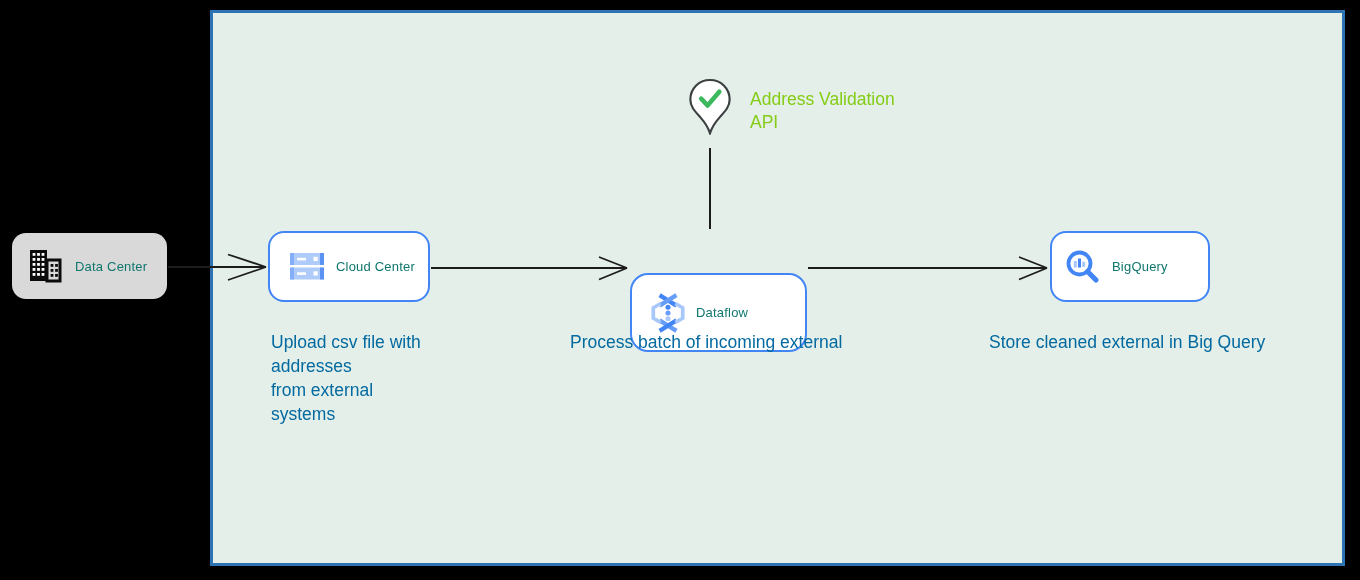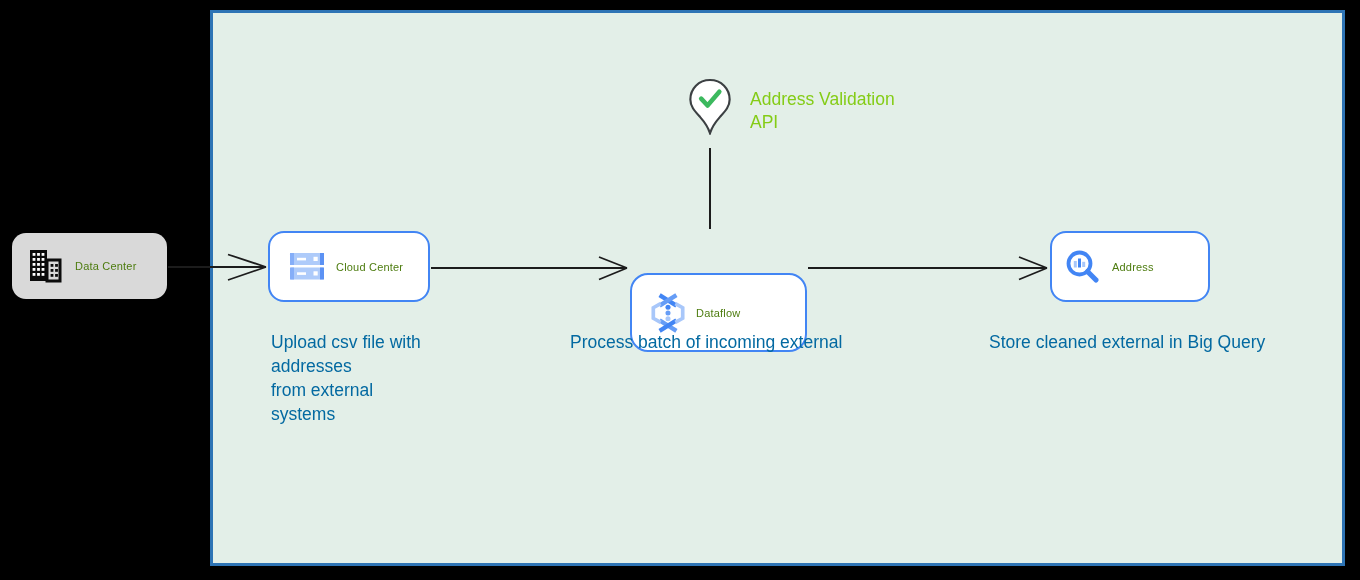--- a/index.html
+++ b/index.html
@@ -29,22 +29,22 @@
   }
   .node {
     position: absolute;
     display: flex;
     align-items: center;
     box-sizing: border-box;
     background: #ffffff;
     border: 2.5px solid #4285f4;
   }
   .node .label {
-    font-size: 11px;
-    color: #4d7c0f;
+    font-size: 13px;
+    color: #0f766e;
     letter-spacing: 0.2px;
     white-space: nowrap;
   }
   #node-data-center {
     left: 12px;
     top: 233px;
     width: 155px;
     height: 66px;
     border: none;
     border-radius: 14px;
@@ -211,21 +211,21 @@
   </div>
 
   <div id="node-bigquery" class="node">
     <svg class="icon" width="38" height="38" viewBox="0 0 38 38" xmlns="http://www.w3.org/2000/svg">
       <circle cx="15.5" cy="15.5" r="11" fill="#ffffff" stroke="#4285f4" stroke-width="3.8"></circle>
       <rect x="9.8" y="13" width="3" height="6.5" fill="#a8c7fa"></rect>
       <rect x="14" y="10.5" width="3" height="9" fill="#4285f4"></rect>
       <rect x="18.2" y="13.8" width="3" height="5.2" fill="#a8c7fa"></rect>
       <path d="M23.5,23.5 L32,32" stroke="#4285f4" stroke-width="5.2" stroke-linecap="round"></path>
     </svg>
-    <span class="label">Address</span>
+    <span class="label">BigQuery</span>
   </div>
 
   <svg id="pin" viewBox="0 0 46 58" xmlns="http://www.w3.org/2000/svg">
     <path d="M23 2 C11.5 2 3 10.8 3 21.8 C3 29.2 7.6 33.8 13 39.8 C17 44.3 20.5 48.8 23 56 C25.5 48.8 29 44.3 33 39.8 C38.4 33.8 43 29.2 43 21.8 C43 10.8 34.5 2 23 2 Z" fill="#ffffff" stroke="#3c4043" stroke-width="2.2"></path>
     <path d="M14 21 L20.5 28 L32.5 14" fill="none" stroke="#3cb95e" stroke-width="4.6" stroke-linecap="round" stroke-linejoin="round"></path>
   </svg>
   <div id="validation-label">Address Validation
 API</div>
 
   <div id="caption-upload" class="caption">Upload csv file with

